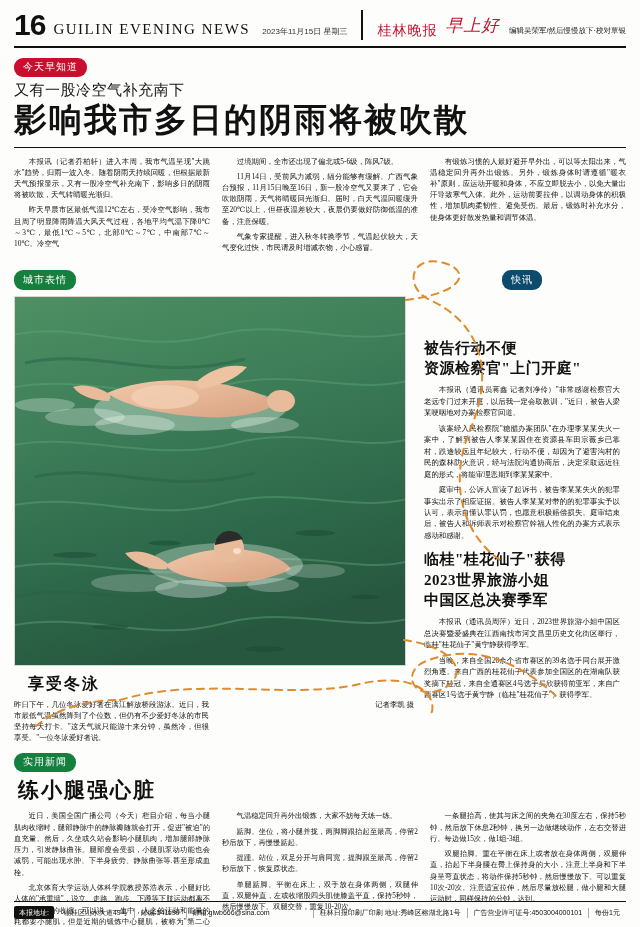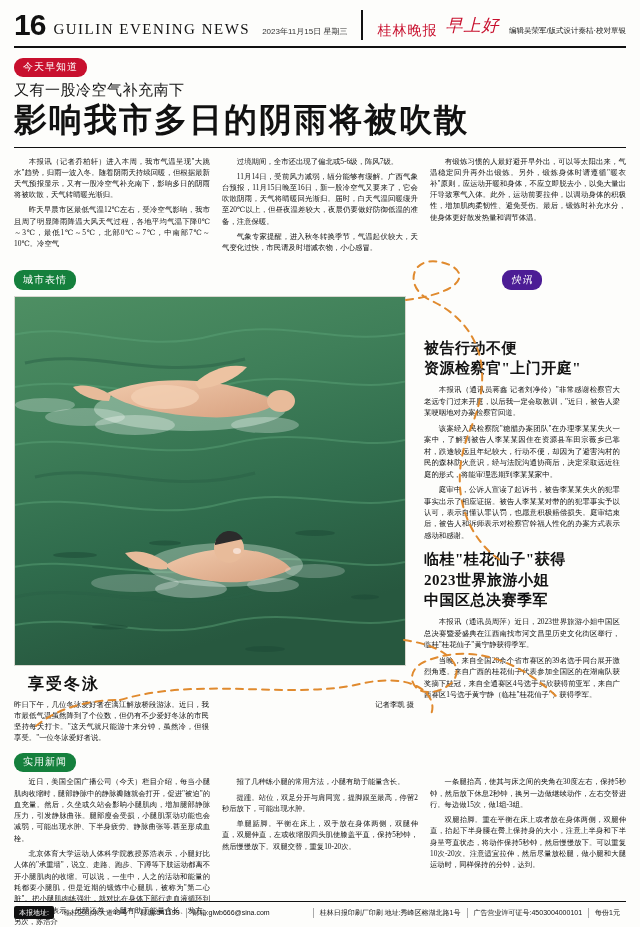--- a/index.html
+++ b/index.html
@@ -20,21 +20,21 @@
   .mast-en { font-size:15px; letter-spacing:1.5px; color:#111; font-family:"Liberation Serif", serif; padding-bottom:2px; }
   .mast-date { font-size:8px; color:#333; padding-bottom:3px; margin-left:4px; font-family:"Liberation Sans", sans-serif;}
   .mast-rule { width:2px; align-self:stretch; background:#111; margin:0 6px; }
   .mast-cn { font-size:14px; font-weight:normal; color:#c8102e; letter-spacing:1px; line-height:1; padding-bottom:2px; }
   .mast-slogan { font-size:17px; color:#c8102e; font-style:italic; letter-spacing:1px; padding-bottom:3px; }
   .mast-right { margin-left:auto; font-size:7.5px; color:#222; padding-bottom:4px; font-family:"Liberation Sans", sans-serif; }
 
   
   .tag { display:inline-block; background:#c8102e; color:#fff; font-size:10px; padding:2.5px 9px 3px 9px; border-radius:9px; font-family:"Liberation Sans", sans-serif; letter-spacing:1px;}
   .tag.green { background:#15803d; }
-  .tag.red2 { background:#4c1d95;font-style:italic; }
+  .tag.red2 { background:#0c4a6e; }
   .tag-wrap { margin:8px 0 4px 0; }
 
   
   .kicker { font-size:15px; margin:4px 0 2px 0; letter-spacing:0.5px; }
   .headline-main { font-size:33px; font-weight:bold; letter-spacing:2px; line-height:1.12; margin:2px 0 8px 0; font-family:"DejaVu Serif", serif; }
   .hl-rule { border:0; border-top:1px solid #111; margin:6px 0 8px 0; }
 
   
   .cols3 { display:flex; gap:12px; font-size:7.4px; line-height:1.5; text-align:justify; }
   .cols3 .col { flex:1; }
@@ -81,21 +81,21 @@
 
 <div class="page">
 
   <div class="masthead">
     <div class="pagenum">16</div>
     <div class="mast-en">GUILIN EVENING NEWS</div>
     <div class="mast-date">2023年11月15日  星期三</div>
     <div class="mast-rule"></div>
     <div class="mast-cn">桂林晚报</div>
     <div class="mast-slogan">早上好</div>
-    <div class="mast-right">编辑吴荣军/版式设计秦桔·校对覃银</div>
+    <div class="mast-right">编辑吴荣军/然后慢慢放下·校对覃银</div>
   </div>
 
   <div class="tag-wrap">
     <span class="tag">今天早知道</span>
   </div>
   <div class="kicker">又有一股冷空气补充南下</div>
   <div class="headline-main">影响我市多日的阴雨将被吹散</div>
   <hr class="hl-rule">
 
   <div class="cols3">
@@ -222,28 +222,30 @@
         <p>本报讯（通讯员周萍）近日，2023世界旅游小姐中国区总决赛暨爱盛典在江西南找市河文昌里历史文化街区举行，临桂"桂花仙子"黄宁静获得季军。</p>
         <p>当晚，来自全国20余个省市赛区的39名选手同台展开激烈角逐。来自广西的桂花仙子代表参加全国区的在湖南队获奖摘下桂冠，来自全通赛区4号选手吴欣获得前亚军，来自广西赛区1号选手黄宁静（临桂"桂花仙子"）获得季军。</p>
       </div>
     </div>
   </div>
 
   <div class="bottom">
     <div class="tag-wrap">
       <span class="tag green">实用新闻</span>
     </div>
+    <div class="bottom-hl">练小腿强心脏</div>
     <div class="cols3b">
       <div class="col">
         <p>近日，美国全国广播公司（今天）栏目介绍，每当小腿肌肉收缩时，腿部静脉中的静脉瓣随就会打开，促进"被迫"的血充量。然后，久坐或久站会影响小腿肌肉，增加腿部静脉压力，引发静脉曲张。腿部瘦会受损，小腿肌泵动功能也会减弱，可能出现水肿、下半身疲劳、静脉曲张等.甚至形成血栓。</p>
         <p>北京体育大学运动人体科学院教授苏浩表示，小腿好比人体的"承重墙"，说立、走路、跑步、下蹲等下肢运动都离不开小腿肌肉的收缩。可以说，一生中，人之的活动和能量的耗都要小腿肌，但是近期的锻炼中心腿肌，被称为"第二心脏"。把小腿肌肉练强壮，就对比在身体下部行走血液循环到效果。苏浩表示，另腿还差，小腿有助于能量含长、发方，另次，苏浩介</p>
       </div>
       <div class="col">
-        <p>招了几种练小腿的常用方法，小腿有助于能量含长。</p>
-        <p>提踵。站位，双足分开与肩同宽，提脚跟至最高，停留2秒后放下，可能出现水肿。</p>
+        <p>气温稳定回升再外出锻炼，大家不妨每天练一练。</p>
+        <p>踮脚。坐位，将小腿并拢，两脚脚跟抬起至最高，停留2秒后放下，再慢慢踮起。</p>
+        <p>提踵。站位，双足分开与肩同宽，提脚跟至最高，停留2秒后放下，恢复原状态。</p>
         <p>单腿踮脚。平衡在床上，双手放在身体两侧，双腿伸直，双腿伸直，左或收缩股四头肌使膝盖平直，保持5秒钟，然后慢慢放下。双腿交替，重复10-20次。</p>
 
       </div>
       <div class="col">
         <p>一条腿抬高，使其与床之间的夹角在30度左右，保持5秒钟，然后放下休息2秒钟，换另一边做继续动作，左右交替进行。每边做15次，做1组-3组。</p>
         <p>双腿抬脚。重在平衡在床上或者放在身体两侧，双腿伸直，抬起下半身腰在臀上保持身的大小，注意上半身和下半身呈弯直状态，将动作保持5秒钟，然后慢慢放下。可以重复10次-20次。注意适宜拉伸，然后尽量放松腿，做小腿和大腿运动时，同样保持的分钟，达到。</p>
 
       </div>
     </div>
   </div>

